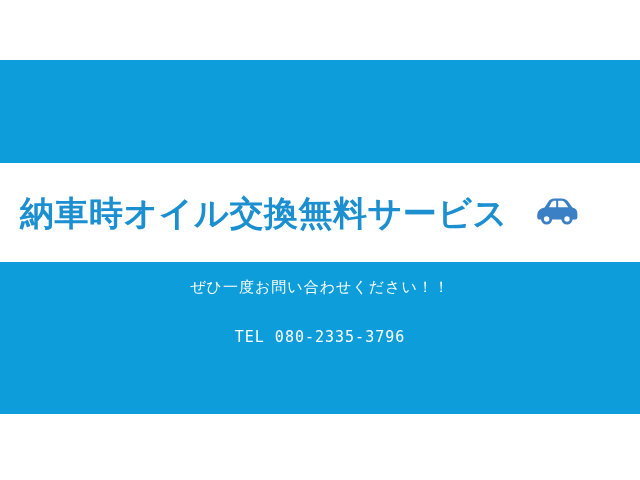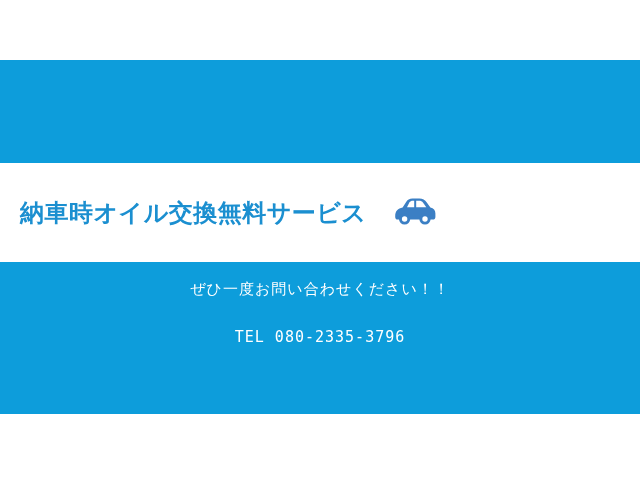--- a/index.html
+++ b/index.html
@@ -50,21 +50,21 @@
     width: 640px;
     height: 99px;
     background: #ffffff;
     display: flex;
     align-items: center;
     justify-content: flex-start;
     box-sizing: border-box;
     padding-left: 20px;
   }
   .headline-text {
-    font-size: 24px;
+    font-size: 34px;
     font-weight: 700;
     line-height: 1;
     color: #1b8fd0;
     letter-spacing: 0.5px;
     white-space: nowrap;
   }
   .car-icon {
     margin-left: 26px;
     display: block;
     flex: 0 0 auto;
@@ -83,20 +83,21 @@
     box-sizing: border-box;
     padding-top: 16px;
   }
   .cta-line {
     font-size: 15px;
     line-height: 1.5;
     color: #ffffff;
     letter-spacing: 1px;
     margin: 0;
     padding: 0;
+    font-family: Liberation Mono, monospace;
   }
   .tel-line {
     font-family: "DejaVu Sans Mono", "Liberation Mono", monospace;
     font-size: 15px;
     line-height: 1.5;
     color: #ffffff;
     letter-spacing: 1px;
     margin: 12px;
     padding-top: 13px;
   }

